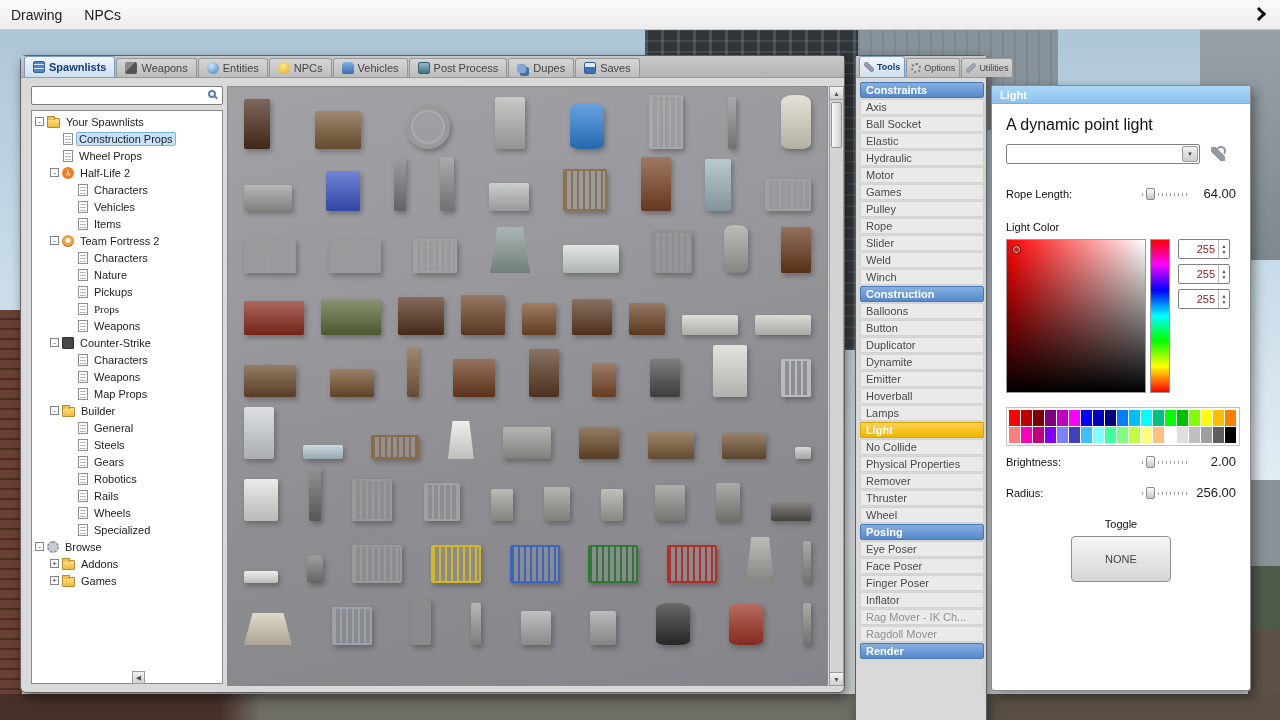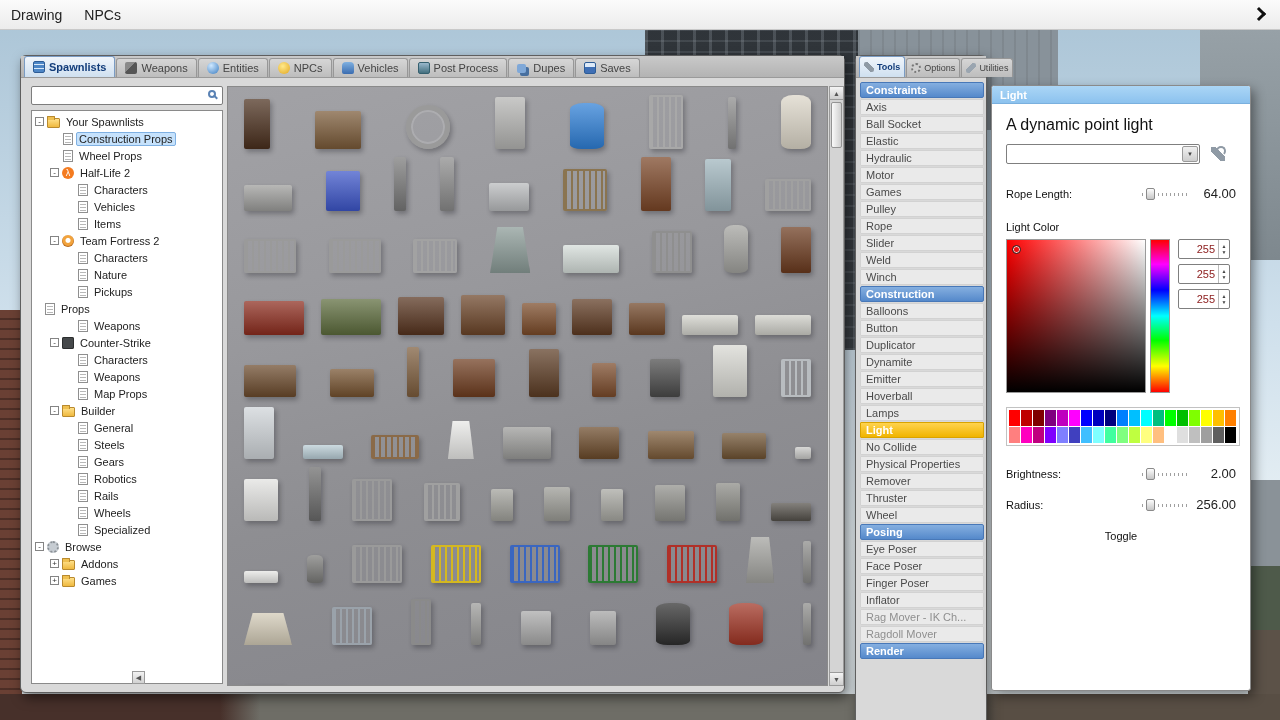--- a/index.html
+++ b/index.html
@@ -260,21 +260,21 @@
         <div class="trow" style="padding-left: 33px;">
           <span class="expspace"></span>
           <span class="ticon i-page"></span>
           <span class="tlabel">Nature</span>
         </div>
         <div class="trow" style="padding-left: 33px;">
           <span class="expspace"></span>
           <span class="ticon i-page"></span>
           <span class="tlabel">Pickups</span>
         </div>
-        <div class="trow" style="">
+        <div class="trow" style="padding-left: 33px; font-family: Liberation Serif, serif;">
           <span class="expspace"></span>
           <span class="ticon i-page"></span>
           <span class="tlabel">Props</span>
         </div>
         <div class="trow" style="padding-left: 33px;">
           <span class="expspace"></span>
           <span class="ticon i-page"></span>
           <span class="tlabel">Weapons</span>
         </div>
         <div class="trow" style="padding-left: 18px;">
@@ -614,31 +614,32 @@
           <div class="swatch" style="background: rgb(255, 191, 127);"></div>
           <div class="swatch" style="background: rgb(255, 255, 255);"></div>
           <div class="swatch" style="background: rgb(223, 223, 223);"></div>
           <div class="swatch" style="background: rgb(191, 191, 191);"></div>
           <div class="swatch" style="background: rgb(159, 159, 159);"></div>
           <div class="swatch" style="background: rgb(95, 95, 95);"></div>
           <div class="swatch" style="background: rgb(0, 0, 0);"></div>
         </div>
       </div>
 
-    <div class="slider-row" style="margin-top:20px">
+    <div class="slider-row" style="margin-top:8px">
       <span class="slabel">Brightness:</span>
       <span class="strack">
           <span class="shandle"></span>
         </span>
       <span class="sval">2.00</span>
     </div>
 
     <div class="slider-row" style="margin-top:16px">
       <span class="slabel">Radius:</span>
       <span class="strack">
           <span class="shandle"></span>
         </span>
       <span class="sval">256.00</span>
     </div>
 
     <div class="toggle-label">Toggle</div>
+    <div class="none-btn">NONE</div>
   </div>
 </div>
 
 </body></html>

